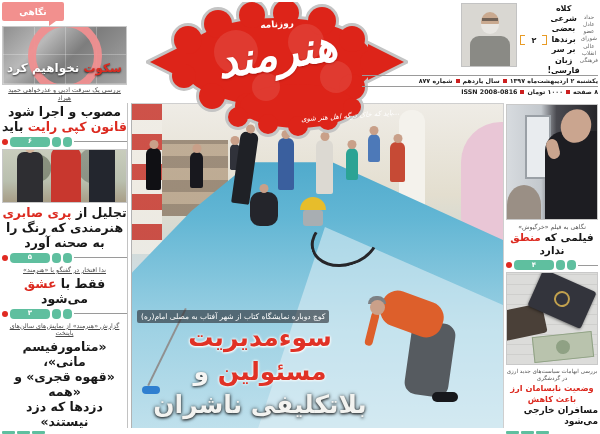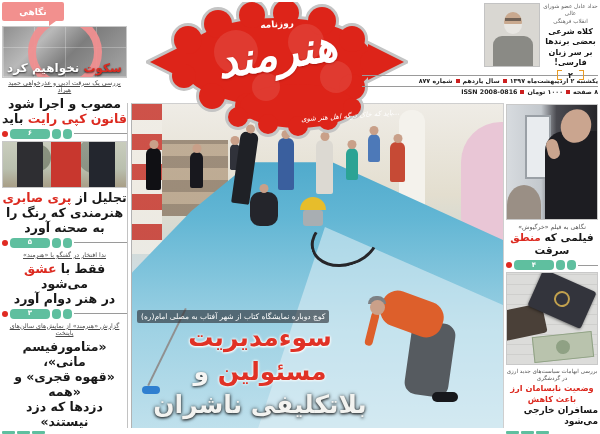--- a/index.html
+++ b/index.html
@@ -80,21 +80,21 @@
   .latin{direction:ltr;unicode-bidi:embed;}
 
   
   .tr-story{position:absolute;left:484px;top:3px;width:114px;height:72px;display:flex;z-index:7;}
   .tr-photo{position:relative;width:56px;height:64px;border:1px solid #c3c3c3;background:#d9d7d2;
     overflow:hidden;order:0;flex:0 0 auto;}
   .tr-photo .suit{position:absolute;bottom:0;left:8px;width:40px;height:30px;border-radius:9px 9px 0 0;background:#8a8a85;}
   .tr-photo .head{position:absolute;top:8px;left:19px;width:18px;height:20px;border-radius:50%;background:#c9a98f;}
   .tr-photo .beard{position:absolute;top:20px;left:19px;width:18px;height:10px;border-radius:0 0 9px 9px;background:#e8e6e2;}
   .tr-photo .glasses{position:absolute;top:14px;left:20px;width:16px;height:3px;background:rgba(40,40,40,.55);}
-  .tr-text{flex:1 1 auto;padding-left:3px;display:flex;flex-direction:column;align-items:center;}
+  .tr-text{flex:1 1 auto;padding-left:3px;display:flex;flex-direction:row;align-items:center;}
   .tr-kicker{font-size:5.6px;color:#666;text-align:center;line-height:1.3;}
   .tr-headline{font-size:8px;font-weight:bold;color:#141414;text-align:center;line-height:1.3;margin-top:2px;}
   .tr-page{direction:ltr;display:flex;align-items:center;justify-content:center;gap:6px;margin-top:2px;}
   .bracket{display:block;width:5px;height:10px;border-color:#e89b25;border-style:solid;}
   .bracket.l{border-width:1.5px 0 1.5px 1.5px;}
   .bracket.r{border-width:1.5px 1.5px 1.5px 0;}
   .tr-page .pnum2{font-size:8px;font-weight:bold;color:#222;}
 
   
   .vline2{position:absolute;left:127px;top:103px;width:1px;height:325px;background:#c2c2c2;}
@@ -244,21 +244,20 @@
       <span class="seg s1"></span>
       <span class="seg s2"></span>
       <span class="line"></span>
     </div>
 
     <div class="kicker">ندا افتخار در گفتگو با «هنرمند»</div>
     <div class="headline">
       <div><span>فقط با</span>
         <span class="red">عشق</span>
         <span>می‌شود</span></div>
-      <div>در هنر دوام آورد</div>
     </div>
     <div class="pill">
       <span class="dot"></span>
       <span class="seg main">
           <span class="pnum">۳</span>
         </span>
       <span class="seg s1"></span>
       <span class="seg s2"></span>
       <span class="line"></span>
     </div>
@@ -410,21 +409,21 @@
       <div class="window"></div>
       <div class="grey-head"></div>
       <div class="dark-body"></div>
       <div class="face-skin"></div>
       <div class="hand"></div>
     </div>
     <div class="rc-kicker">نگاهی به فیلم «خرگیوش»</div>
     <div class="rc-headline">
       <span>فیلمی که</span>
       <span class="red">منطق</span>
-      <span>سرقت</span>
+      <span>ندارد</span>
     </div>
     <div class="pill">
       <span class="dot"></span>
       <span class="seg main">
           <span class="pnum">۴</span>
         </span>
       <span class="seg s1"></span>
       <span class="seg s2"></span>
       <span class="line"></span>
     </div>

